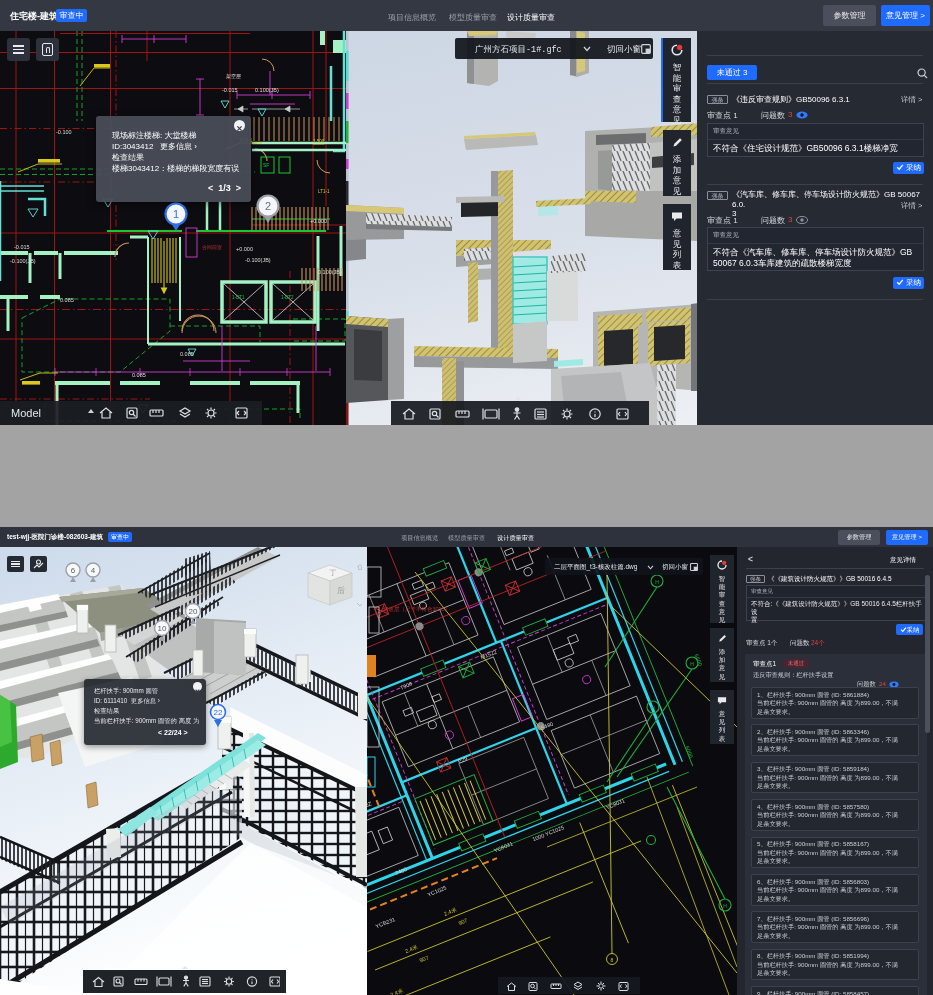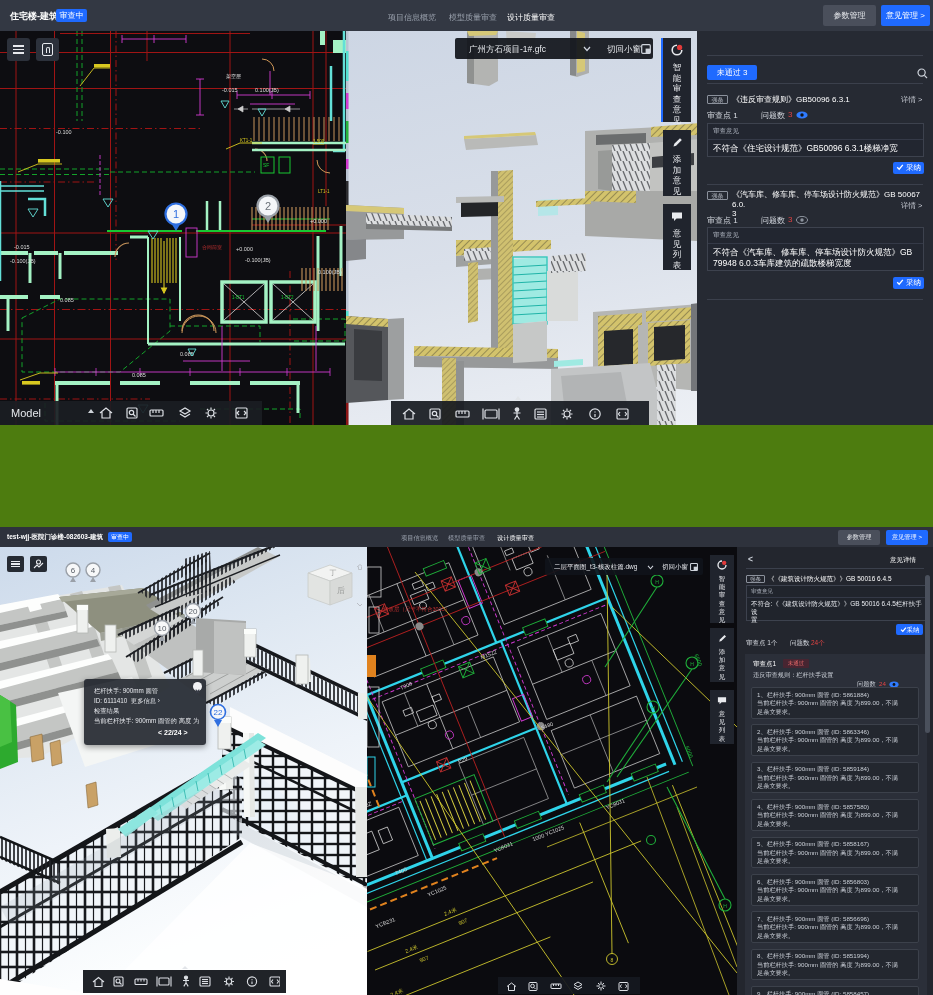--- a/index.html
+++ b/index.html
@@ -1,19 +1,19 @@
 <!DOCTYPE html>
 <html><head>
 <meta charset="utf-8">
 <style>
   * { margin:0; padding:0; box-sizing:border-box; }
   html,body { width:933px; height:995px; background:#000; overflow:hidden;
     font-family:"Liberation Sans", sans-serif; }
   .abs { position:absolute; }
-  #stage { position:relative; width:933px; height:995px; background:#4d7c0f; }
+  #stage { position:relative; width:933px; height:995px; background:#a3a3a3; }
   .blue { background:#1f6aff; color:#fff; }
 </style>
 </head>
 <body>
 <div id="stage">
 
   <div class="abs" style="left:0;top:0;width:933px;height:425px;background:#0e0e12;">
 
     <div class="abs" style="left:0;top:0;width:933px;height:31px;background:#333843;">
       <div class="abs" style="left:10px;top:10px;font-size:9px;font-weight:bold;color:#fff;">住宅楼-建筑</div>
@@ -297,20 +297,32 @@
       <div class="abs" style="left:7px;top:7px;width:23px;height:23px;background:#2c313b;border-radius:3px;">
         <div style="position:absolute;left:6px;top:7px;width:11px;height:1.6px;background:#e8eaee;"></div>
         <div style="position:absolute;left:6px;top:10.7px;width:11px;height:1.6px;background:#e8eaee;"></div>
         <div style="position:absolute;left:6px;top:14.4px;width:11px;height:1.6px;background:#e8eaee;"></div>
       </div>
       <div class="abs" style="left:36px;top:7px;width:23px;height:23px;background:#2c313b;border-radius:3px;">
         <div style="position:absolute;left:6px;top:5px;width:11px;height:13px;border:1.4px solid #e8eaee;border-radius:2px;"></div>
         <div style="position:absolute;left:9.5px;top:9px;width:4px;height:6px;border:1.2px solid #e8eaee;border-bottom:none;border-radius:3px 3px 0 0;"></div>
       </div>
 
+      <div class="abs" style="left:96px;top:85px;width:155px;height:86px;background:rgba(72,77,88,0.95);border-radius:3px;box-shadow:0 2px 8px rgba(0,0,0,0.5);">
+        <div class="abs" style="right:6px;top:4px;width:11px;height:11px;border-radius:50%;background:#f2f3f5;">
+          <svg width="11" height="11" viewBox="0 0 11 11">
+              <path d="M3.4 3.4 L7.6 7.6 M7.6 3.4 L3.4 7.6" stroke="#3a3f4a" stroke-width="1.3"></path>
+            </svg>
+        </div>
+        <div class="abs" style="left:16px;top:14px;font-size:8px;color:#fff;white-space:nowrap;">现场标注楼梯: 大堂楼梯</div>
+        <div class="abs" style="left:16px;top:25px;font-size:8px;color:#fff;white-space:nowrap;">ID:3043412&nbsp;&nbsp;&nbsp;更多信息 ›</div>
+        <div class="abs" style="left:16px;top:36px;font-size:8px;color:#fff;">检查结果</div>
+        <div class="abs" style="left:16px;top:47px;font-size:8px;color:#fff;white-space:nowrap;">楼梯3043412：楼梯的梯段宽度有误</div>
+        <div class="abs" style="left:112px;top:67px;font-size:9px;font-weight:bold;color:#fff;white-space:nowrap;">&lt;&nbsp; 1/3 &nbsp;&gt;</div>
+      </div>
 
       <svg class="abs" style="left:163px;top:170px;" width="26" height="32" viewBox="0 0 26 32">
         <path d="M13 30 l-5.5 -9 h11 z" fill="#2f6fe0"></path>
         <circle cx="13" cy="13" r="10.5" fill="#f4f6f9" stroke="#2f6fe0" stroke-width="2.2"></circle>
         <text x="13" y="17" text-anchor="middle" font-size="11" fill="#2f6fe0" font-family="Liberation Sans">1</text>
       </svg>
       <svg class="abs" style="left:255px;top:162px;" width="26" height="32" viewBox="0 0 26 32">
         <path d="M13 30 l-5.5 -9 h11 z" fill="#9aa0a8"></path>
         <circle cx="13" cy="13" r="10.5" fill="#f4f6f9" stroke="#9aa0a8" stroke-width="2.2"></circle>
         <text x="13" y="17" text-anchor="middle" font-size="11" fill="#6a7078" font-family="Liberation Sans">2</text>
@@ -453,21 +465,21 @@
 
           <polygon points="205,338 304,332 320,394 205,394" fill="#c3c5c6"></polygon>
           <polygon points="215,345 275,341 285,394 220,394" fill="#b2b4b5"></polygon>
           <polygon points="311,334 330,333 330,394 311,394" fill="url(#rungs)"></polygon>
 
           <polygon points="208,330 237,328 237,334 208,336" fill="#9feae2"></polygon>
         </g>
       </svg>
 
       <div class="abs" style="left:109px;top:7px;width:198px;height:21px;background:rgba(16,19,26,0.92);border-radius:2px;color:#e8eaee;">
-        <div class="abs" style="left:14px;top:6px;font-size:8.5px;white-space:nowrap;">广州方石项目-1#.gfc</div>
+        <div class="abs" style="left:20px;top:6px;font-size:8.5px;white-space:nowrap;font-family:Liberation Mono, monospace;">广州方石项目-1#.gfc</div>
         <svg class="abs" style="left:128px;top:8px;" width="8" height="6" viewBox="0 0 8 6">
             <path d="M1 1 L4 4.5 L7 1" stroke="#cfd4dc" stroke-width="1.2" fill="none"></path>
           </svg>
         <div class="abs" style="left:152px;top:6px;font-size:8.5px;white-space:nowrap;">切回小窗</div>
         <svg class="abs" style="left:186px;top:6px;" width="10" height="10" viewBox="0 0 10 10">
             <rect x="0.7" y="0.7" width="8.6" height="8.6" rx="1" fill="none" stroke="#cfd4dc" stroke-width="1.2"></rect>
             <rect x="4.6" y="4.6" width="4.7" height="4.7" fill="#cfd4dc"></rect>
           </svg>
       </div>
 
@@ -575,21 +587,21 @@
       <div class="abs" style="left:204px;top:170px;font-size:7.5px;color:#c9cdd6;">详情 &gt;</div>
       <div class="abs" style="left:10px;top:184px;font-size:8px;color:#d8dce3;">审查点 1</div>
       <div class="abs" style="left:64px;top:184px;font-size:8px;color:#d8dce3;">问题数</div>
       <div class="abs" style="left:91px;top:184px;font-size:8px;color:#e04343;">3</div>
       <svg class="abs" style="left:99px;top:185px;" width="12" height="8" viewBox="0 0 12 8">
           <ellipse cx="6" cy="4" rx="5.6" ry="3.6" fill="none" stroke="#8b919c" stroke-width="1"></ellipse>
           <circle cx="6" cy="4" r="1.7" fill="#8b919c"></circle>
         </svg>
       <div class="abs" style="left:10px;top:196px;width:217px;height:44px;border:1px solid #3d424e;background:#222630;">
         <div style="padding:3px 5px 0 5px;font-size:6.5px;color:#aeb4bf;">审查意见</div>
-        <div style="border-top:1px solid #343947;margin-top:3px;padding:3px 5px 0 5px;font-size:8.5px;line-height:10.5px;color:#fff;">不符合《汽车库、修车库、停车场设计防火规范》GB 79948 6.0.3车库建筑的疏散楼梯宽度</div>
+        <div style="border-top:1px solid #343947;margin-top:3px;padding:3px 5px 0 5px;font-size:8.5px;line-height:10.5px;color:#fff;">不符合《汽车库、修车库、停车场设计防火规范》GB 50067 6.0.3车库建筑的疏散楼梯宽度</div>
       </div>
       <div class="abs blue" style="left:196px;top:246px;width:31px;height:12px;border-radius:2px;font-size:7.5px;line-height:12px;text-align:center;"><svg width="8" height="8" viewBox="0 0 8 8" style="vertical-align:-1px;">
             <path d="M1.2 4.2 L3.2 6.2 L6.8 1.8" stroke="#fff" stroke-width="1.3" fill="none"></path>
           </svg> 采纳</div>
       <div class="abs" style="left:10px;top:268px;width:216px;border-top:1px solid #3b404c;"></div>
     </div>
   </div>
 
   <div class="abs" style="left:0;top:527px;width:933px;height:468px;background:#0c0c10;">
 

